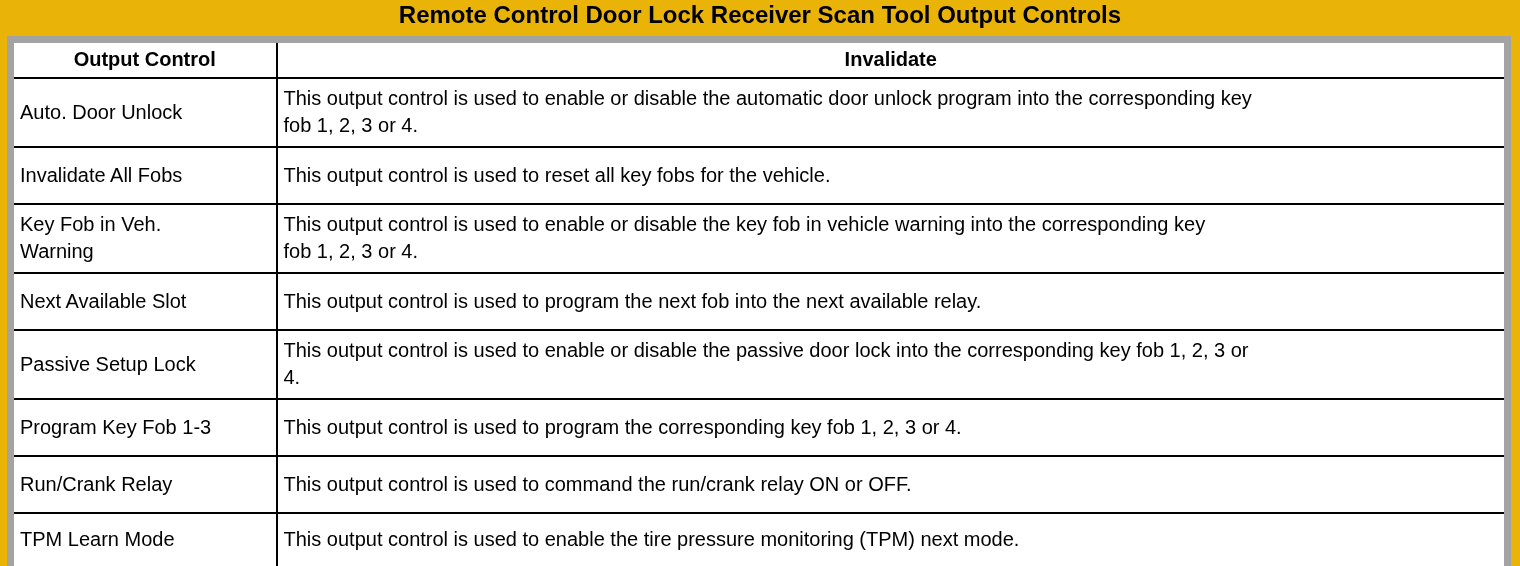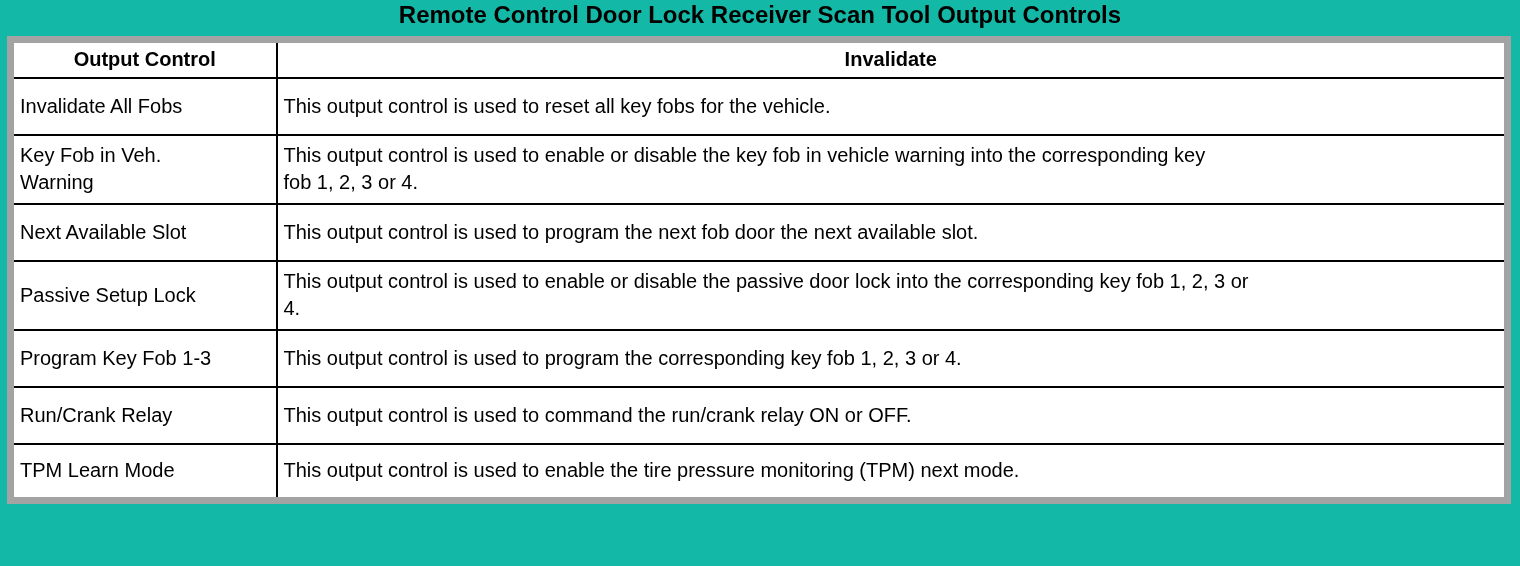--- a/index.html
+++ b/index.html
@@ -1,20 +1,20 @@
 <!DOCTYPE html>
 <html><head>
 <meta charset="utf-8">
 <style>
   * { margin: 0; padding: 0; box-sizing: border-box; }
   html, body { background: #ffffff; }
   .doc {
     width: 1520px;
     height: 566px;
-    background: #14b8a6;
+    background: #eab308;
     font-family: "Liberation Sans", sans-serif;
     color: #000000;
     overflow: hidden;
     position: relative;
   }
   .doc-title {
     text-align: center;
     font-weight: bold;
     font-size: 24px;
     line-height: 26px;
@@ -62,33 +62,38 @@
       <col class="c-control">
       <col class="c-description">
     </colgroup>
     <thead>
       <tr>
         <th>Output Control</th>
         <th>Invalidate</th>
       </tr>
     </thead>
     <tbody>
+      <tr class="tall">
+        <td>Auto. Door Unlock</td>
+        <td>This output control is used to enable or disable the automatic door unlock program into the corresponding key
+fob 1, 2, 3 or 4.</td>
+      </tr>
       <tr class="short">
         <td>Invalidate All Fobs</td>
         <td>This output control is used to reset all key fobs for the vehicle.</td>
       </tr>
       <tr class="tall">
         <td>Key Fob in Veh.
 Warning</td>
         <td>This output control is used to enable or disable the key fob in vehicle warning into the corresponding key
 fob 1, 2, 3 or 4.</td>
       </tr>
       <tr class="short">
         <td>Next Available Slot</td>
-        <td>This output control is used to program the next fob door the next available slot.</td>
+        <td>This output control is used to program the next fob into the next available relay.</td>
       </tr>
       <tr class="tall">
         <td>Passive Setup Lock</td>
         <td>This output control is used to enable or disable the passive door lock into the corresponding key fob 1, 2, 3 or
 4.</td>
       </tr>
       <tr class="short">
         <td>Program Key Fob 1-3</td>
         <td>This output control is used to program the corresponding key fob 1, 2, 3 or 4.</td>
       </tr>

